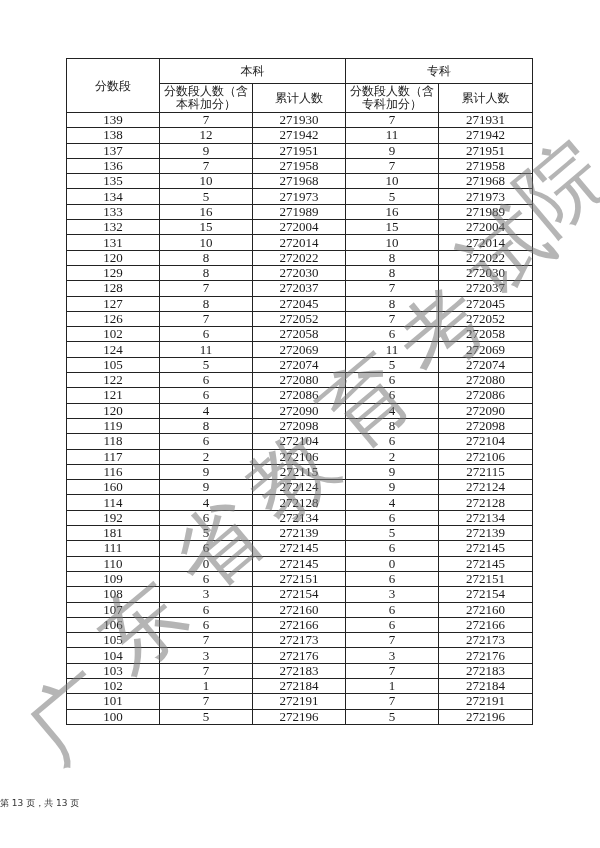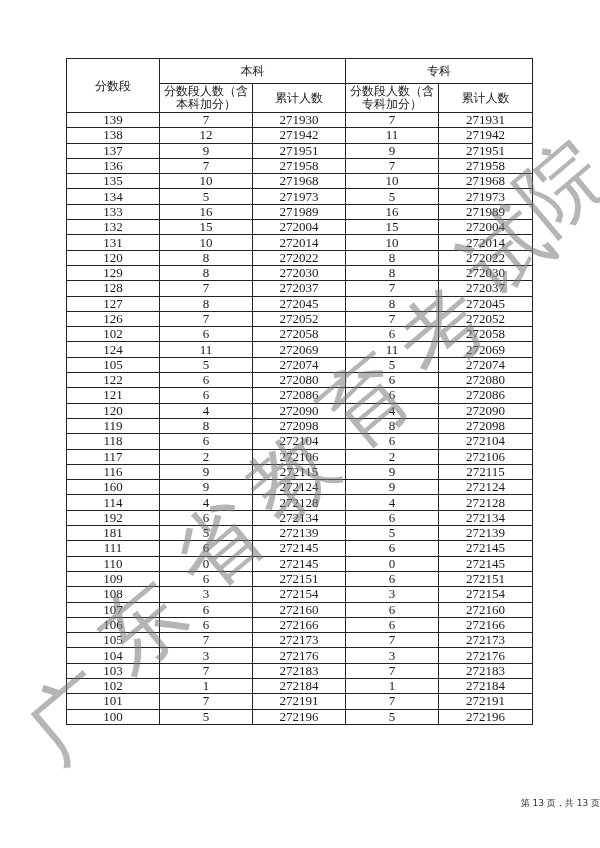--- a/index.html
+++ b/index.html
@@ -32,21 +32,21 @@
     table.score-table col.c2 { width: 93px; }
     table.score-table col.c3 { width: 93px; }
     table.score-table col.c4 { width: 94px; }
     .hdr { font-family: "DejaVu Sans", "Liberation Sans", sans-serif; font-size: 12px; color: #222; }
     tr.h1 th { height: 24px; }
     tr.h2 th { height: 28px; line-height: 13px; }
     tr.data td { height: 14.3px; line-height: 14px; }
     .footer {
       position: absolute;
       left: 0; width: 600px; top: 797px;
-      text-align: right;
+      text-align: left;
       font-family: "DejaVu Sans", "Liberation Sans", sans-serif;
       font-size: 9px;
       color: #333;
     }
     .watermark {
       position: absolute;
       left: 0; top: 0; width: 600px; height: 848px;
       pointer-events: none;
     }
     .wm-char {

